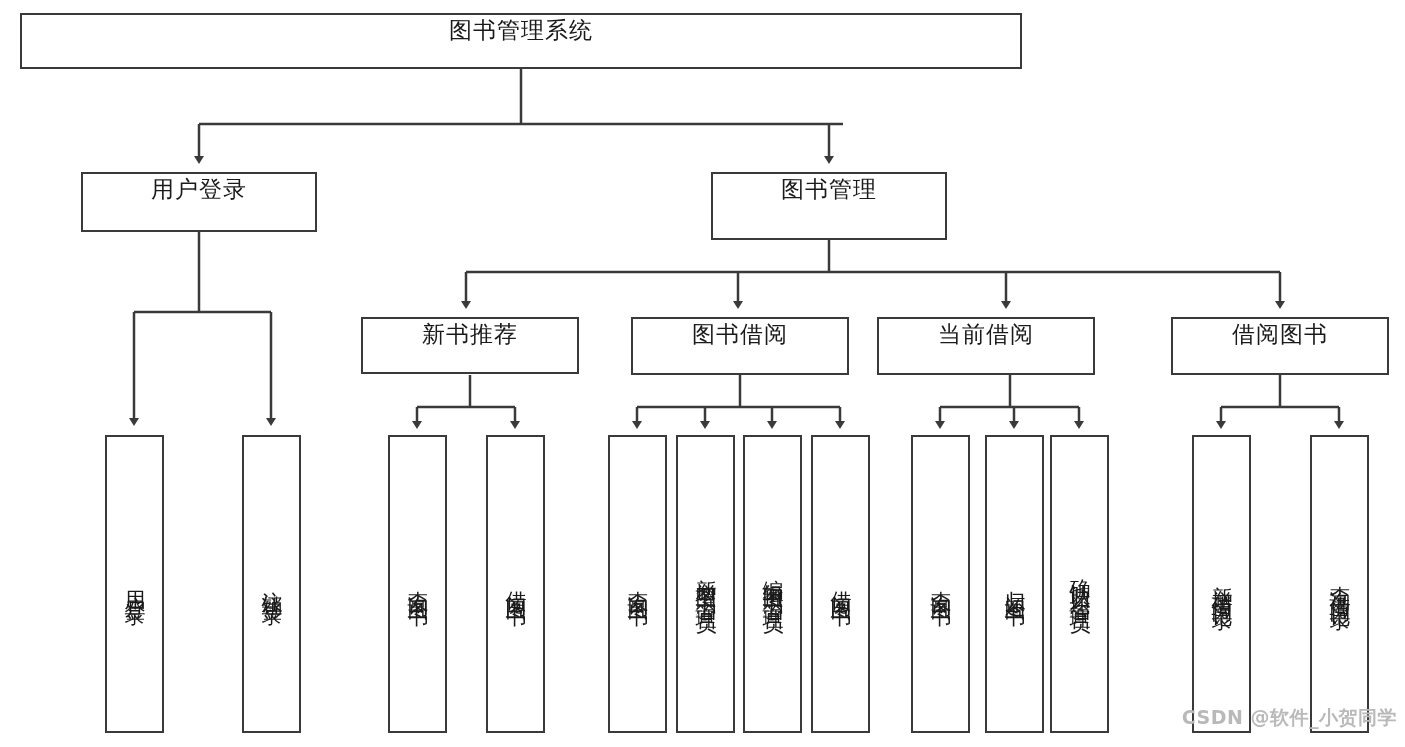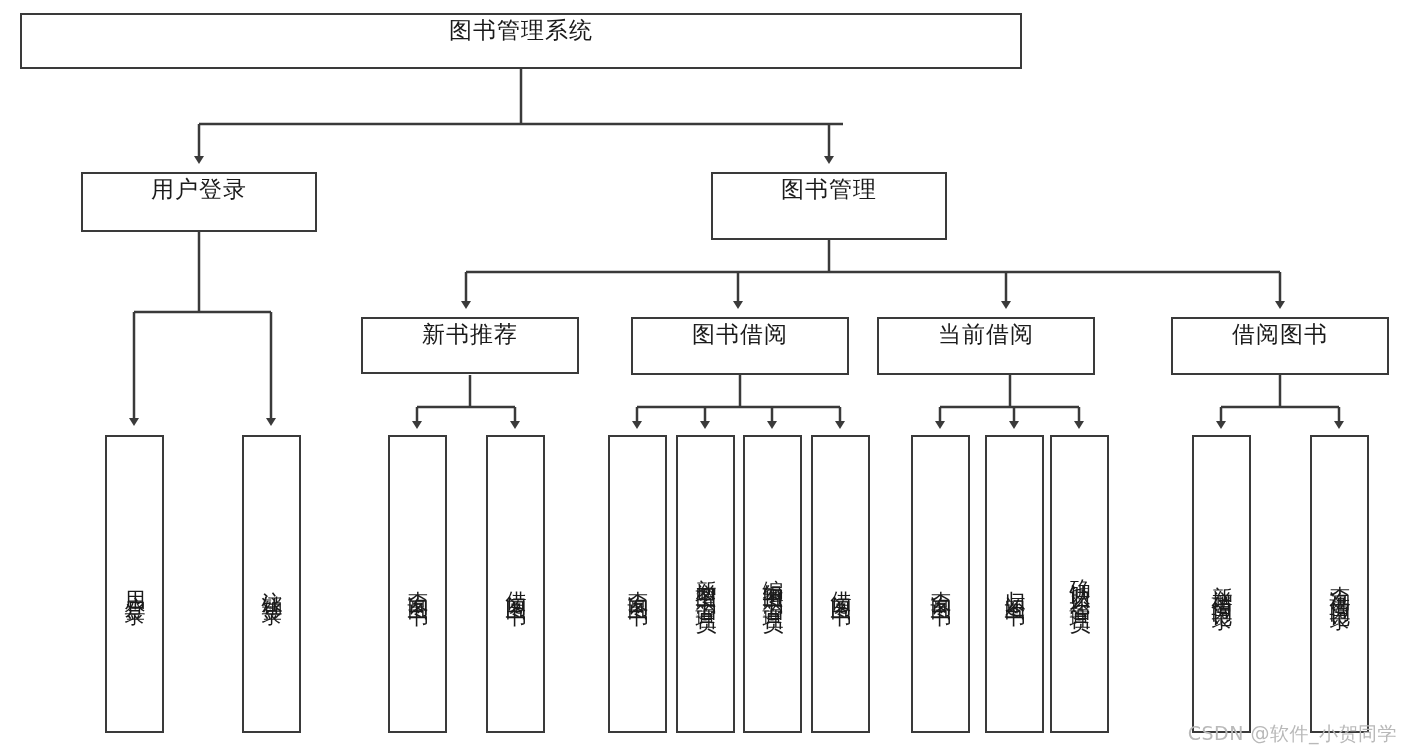--- a/index.html
+++ b/index.html
@@ -53,25 +53,26 @@
     position: absolute;
     left: 0;
     top: 0;
     width: 1405px;
     height: 747px;
     pointer-events: none;
   }
   .watermark {
     position: absolute;
     right: 8px;
-    bottom: 0;
+    bottom: 16px;
     font-size: 19px;
     color: #b9b9b9;
     white-space: nowrap;
     letter-spacing: 0.5px;
+    font-weight: bold;
   }
 </style>
 </head>
 <body>
 
 <div id="canvas">
 
   <svg class="edges" viewBox="0 0 1405 747" xmlns="http://www.w3.org/2000/svg">
     <defs>
       <marker id="arrow" markerWidth="10" markerHeight="10" refX="4" refY="5" orient="auto" markerUnits="userSpaceOnUse">

